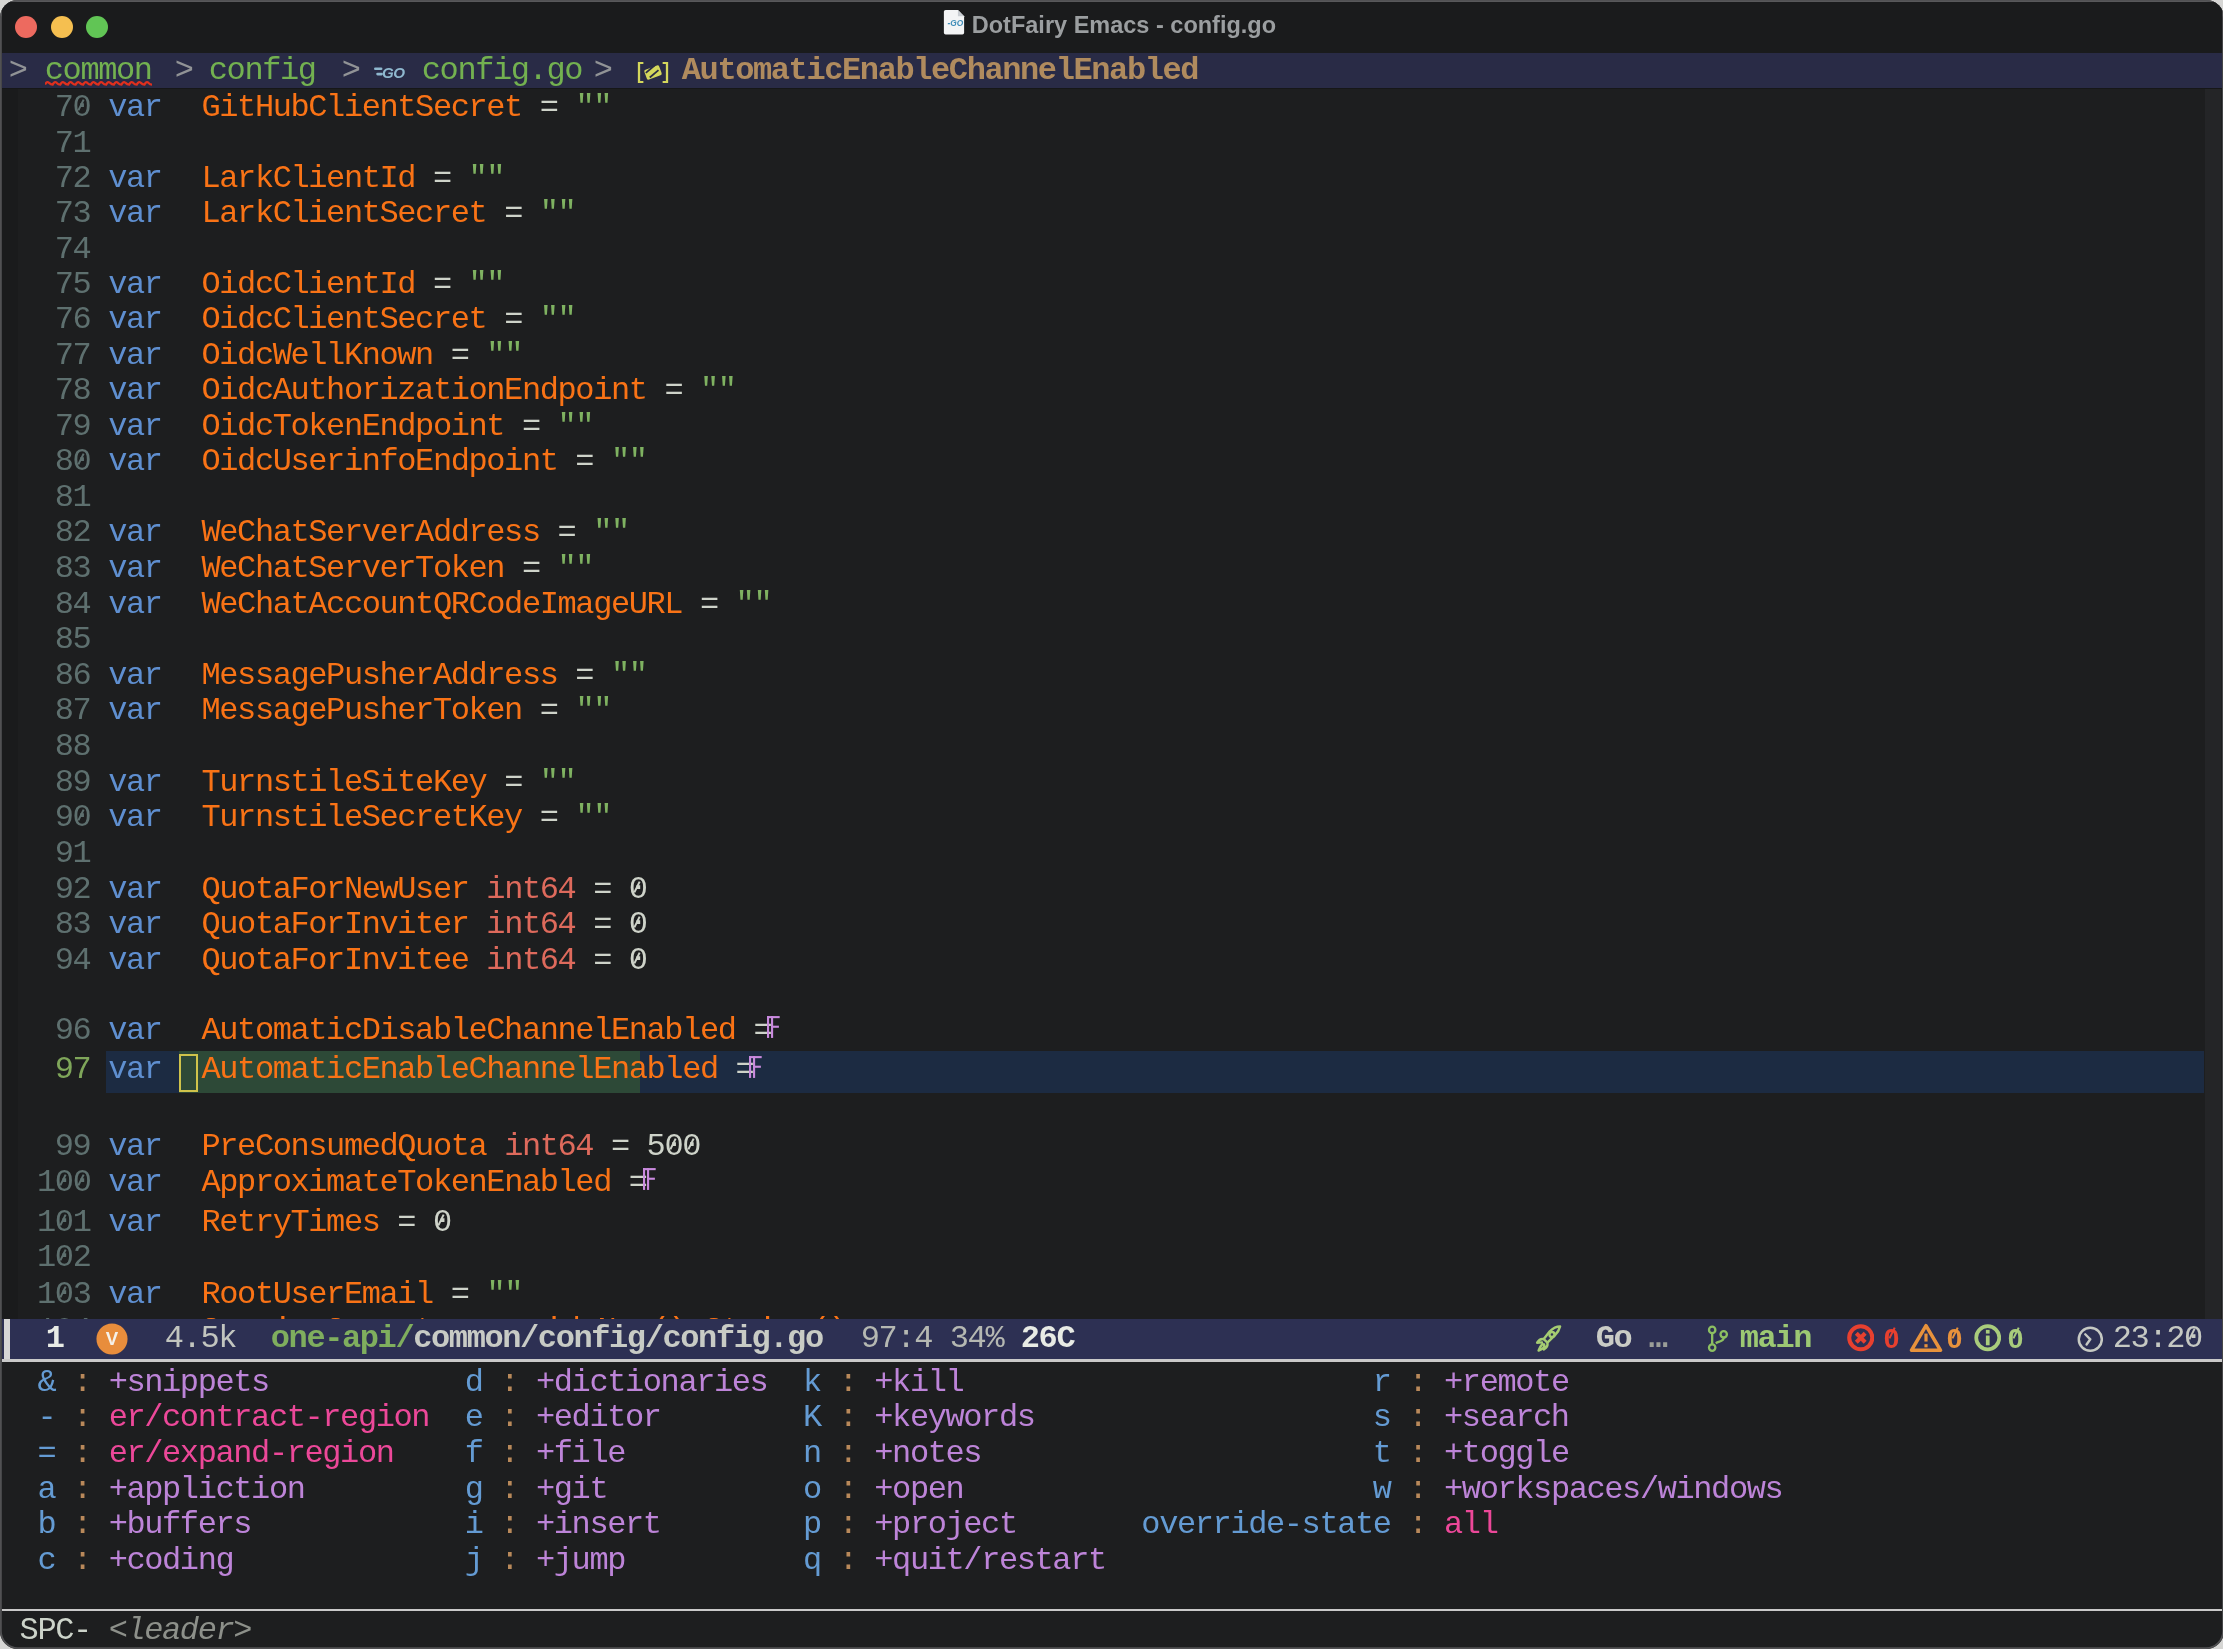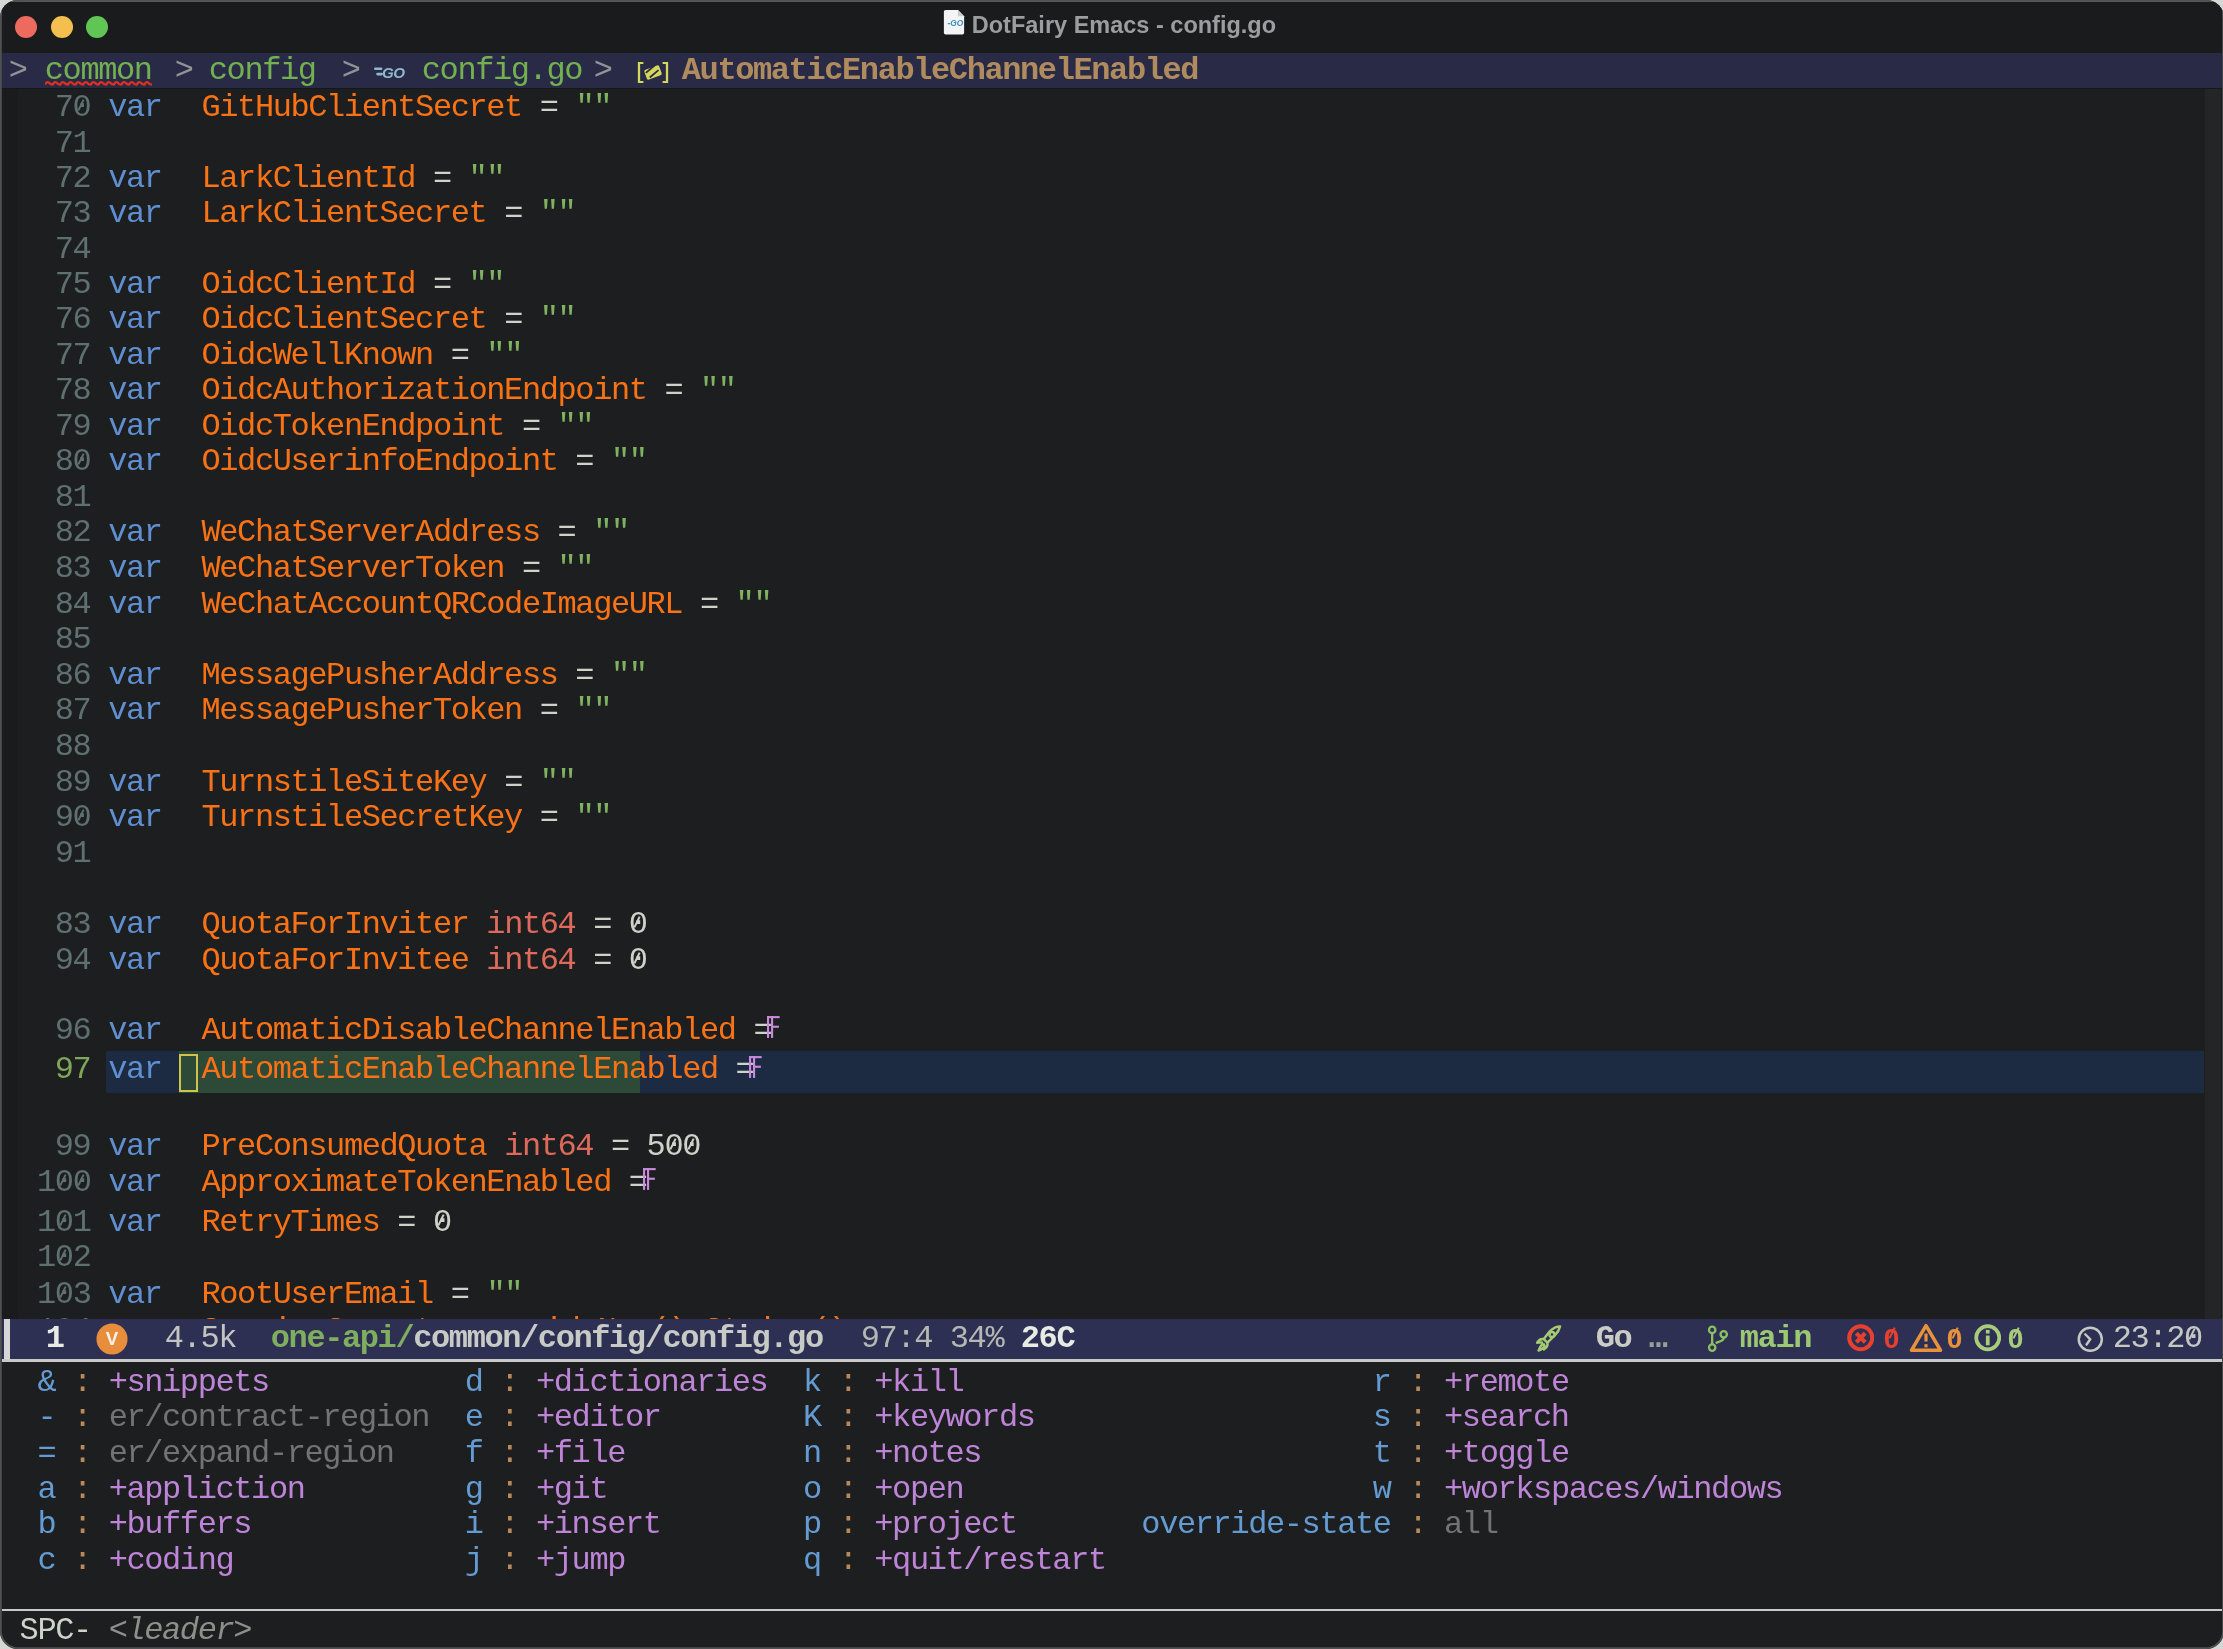--- a/index.html
+++ b/index.html
@@ -45,21 +45,21 @@
 .mli { position:absolute; top:0; height:40px; line-height:40px; font-family:"Liberation Mono",monospace; font-size:32px; white-space:pre; letter-spacing:-1.4px; }
 .b { font-weight:bold; }
 .mz { font-family:"Liberation Sans",sans-serif; font-weight:bold; font-size:28px; letter-spacing:0; position:relative; display:inline-block; width:17.7px; text-align:center; }
 .mz::after { content:""; position:absolute; left:8px; top:8.4px; width:2px; height:12.4px; background:currentColor; transform:rotate(26deg); }
 #mldiv { position:absolute; left:1.8px; top:1359px; right:1.8px; height:2.7px; background:#c9c9c9; }
 
 .wkl { position:absolute; left:1.8px; color:#ced3c9; }
 .wkk { color:#649bd3; }
 .wkc { color:#b9895a; }
 .wkp { color:#bd84d8; }
-.wkg { color:#737373; }
+.wkg { color:#ec4899; }
 #wkdiv { position:absolute; left:1.8px; top:1609px; right:1.8px; height:2.2px; background:#c9c9c9; }
 #echo { position:absolute; left:1.8px; top:1613px; color:#ccd3c9; }
 .ldr { color:#8d908a; font-style:italic; }
 </style></head><body>
 <div id="w">
   <div id="tbar">
     <div class="tl" id="tlr"></div>
       <div class="tl" id="tly"></div>
       <div class="tl" id="tlg"></div>
     <svg id="ticon" viewBox="0 0 25 30">
@@ -120,20 +120,21 @@
 <div class="cl" style="top:515px"><span class="ln"> 82</span> <span class="k">var</span> <span class="i">WeChatServerAddress</span> <span class="o">=</span> <span class="s">""</span></div>
 <div class="cl" style="top:551px"><span class="ln"> 83</span> <span class="k">var</span> <span class="i">WeChatServerToken</span> <span class="o">=</span> <span class="s">""</span></div>
 <div class="cl" style="top:587px"><span class="ln"> 84</span> <span class="k">var</span> <span class="i">WeChatAccountQRCodeImageURL</span> <span class="o">=</span> <span class="s">""</span></div>
 <div class="cl" style="top:622px"><span class="ln"> 85</span> </div>
 <div class="cl" style="top:658px"><span class="ln"> 86</span> <span class="k">var</span> <span class="i">MessagePusherAddress</span> <span class="o">=</span> <span class="s">""</span></div>
 <div class="cl" style="top:693px"><span class="ln"> 87</span> <span class="k">var</span> <span class="i">MessagePusherToken</span> <span class="o">=</span> <span class="s">""</span></div>
 <div class="cl" style="top:729px"><span class="ln"> 88</span> </div>
 <div class="cl" style="top:765px"><span class="ln"> 89</span> <span class="k">var</span> <span class="i">TurnstileSiteKey</span> <span class="o">=</span> <span class="s">""</span></div>
 <div class="cl" style="top:800px"><span class="ln"> 9<span class="z">0</span></span> <span class="k">var</span> <span class="i">TurnstileSecretKey</span> <span class="o">=</span> <span class="s">""</span></div>
 <div class="cl" style="top:836px"><span class="ln"> 91</span> </div>
+<div class="cl" style="top:872px"><span class="ln"> 92</span> <span class="k">var</span> <span class="i">QuotaForNewUser</span> <span class="t">int64</span> <span class="o">=</span> <span class="o"><span class="z">0</span></span></div>
 <div class="cl" style="top:907px"><span class="ln"> 83</span> <span class="k">var</span> <span class="i">QuotaForInviter</span> <span class="t">int64</span> <span class="o">=</span> <span class="o"><span class="z">0</span></span></div>
 <div class="cl" style="top:943px"><span class="ln"> 94</span> <span class="k">var</span> <span class="i">QuotaForInvitee</span> <span class="t">int64</span> <span class="o">=</span> <span class="o"><span class="z">0</span></span></div>
 <div class="cl" style="top:1013px"><span class="ln"> 96</span> <span class="k">var</span> <span class="i">AutomaticDisableChannelEnabled</span> <span class="o">=</span> <span class="f"> </span></div>
 <div class="cl" style="top:1052px"><span class="ln97"> 97</span> <span class="k">var</span> <span class="i">AutomaticEnableChannelEnabled</span> <span class="o">=</span> <span class="f"> </span></div>
 <div class="cl" style="top:1129px"><span class="ln"> 99</span> <span class="k">var</span> <span class="i">PreConsumedQuota</span> <span class="t">int64</span> <span class="o">=</span> <span class="o">5<span class="z">0</span><span class="z">0</span></span></div>
 <div class="cl" style="top:1165px"><span class="ln">1<span class="z">0</span><span class="z">0</span></span> <span class="k">var</span> <span class="i">ApproximateTokenEnabled</span> <span class="o">=</span> <span class="f"> </span></div>
 <div class="cl" style="top:1205px"><span class="ln">1<span class="z">0</span>1</span> <span class="k">var</span> <span class="i">RetryTimes</span> <span class="o">=</span> <span class="o"><span class="z">0</span></span></div>
 <div class="cl" style="top:1240px"><span class="ln">1<span class="z">0</span>2</span> </div>
 <div class="cl" style="top:1277px"><span class="ln">1<span class="z">0</span>3</span> <span class="k">var</span> <span class="i">RootUserEmail</span> <span class="o">=</span> <span class="s">""</span></div>
 <div class="cl" style="top:1313px"><span class="ln">1<span class="z">0</span>4</span> <span class="k">var</span> <span class="i">SessionSecret</span> <span class="o">=</span> <span class="i">uuid.New().String()</span></div>

